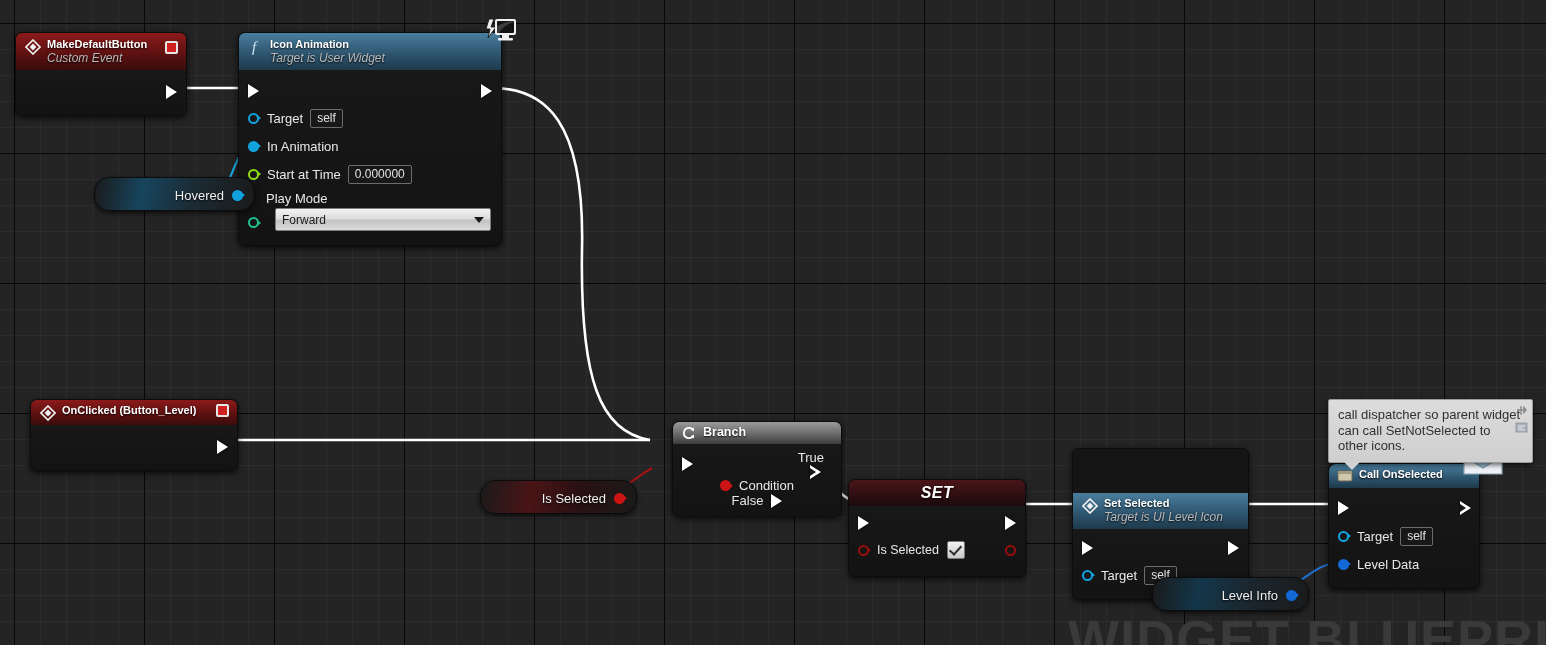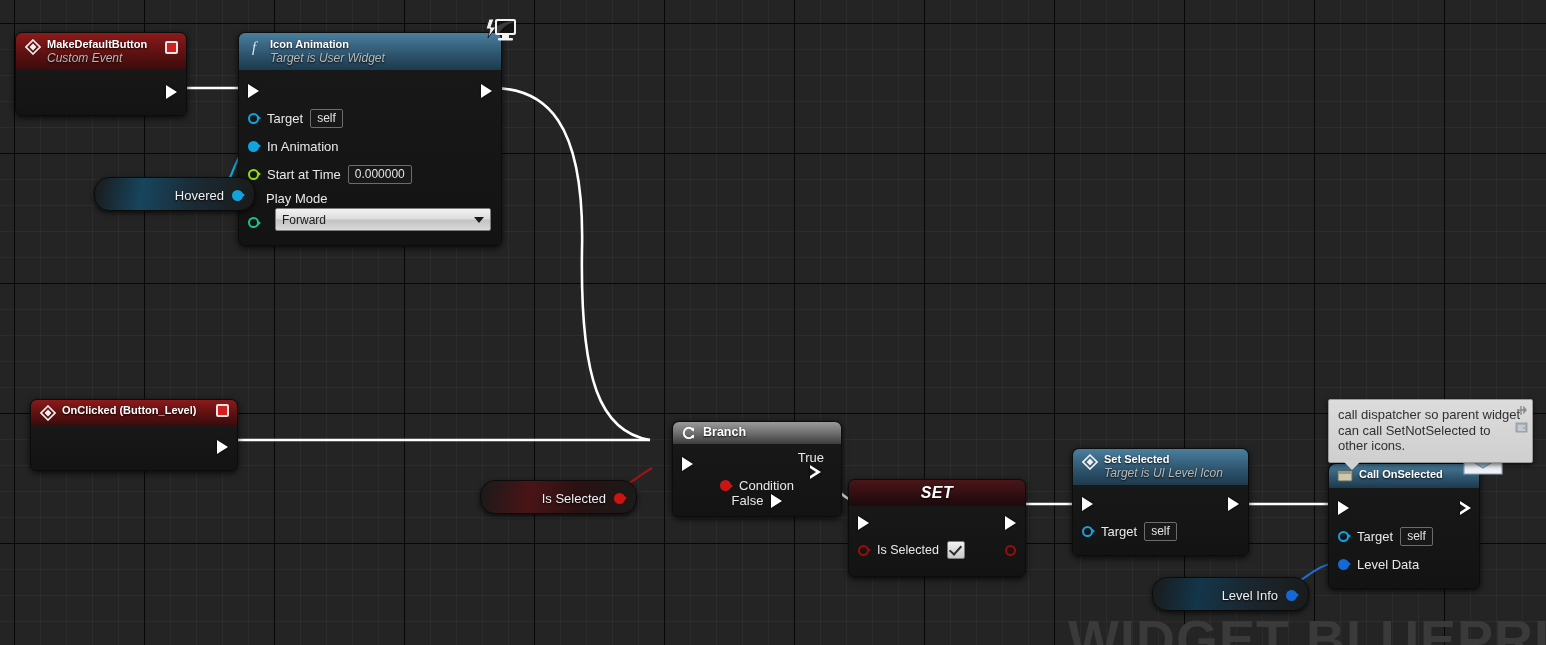--- a/index.html
+++ b/index.html
@@ -543,21 +543,21 @@
           <span class="pin-gap"></span>
           <span class="pin-label small">Is Selected</span>
           <span class="checkbox"></span>
         </div>
         <span class="dpin ring c-boolred noarrow"></span>
       </div>
     </div>
   </div>
 
   <div class="node" style="left:1072px; top:448px; width:175px;">
-    <div class="node-header fn-header" style="padding-top:4px; ">
+    <div class="node-header fn-header" style="padding-top:4px; margin-top:44px;">
       <svg class="hdr-icon" viewBox="0 0 16 16">
         <path d="M8 1 L15 8 L8 15 L1 8 Z" fill="none" stroke="#f2f2f2" stroke-width="1.6"></path>
         <path d="M8 4.6 L11.4 8 L8 11.4 L4.6 8 Z" fill="#f2f2f2"></path>
       </svg>
       <div class="htext">
         <div class="node-title">Set Selected</div>
         <div class="node-subtitle">Target is UI Level Icon</div>
       </div>
     </div>
     <div class="node-body" style="padding-top:6px; padding-bottom:10px;">

